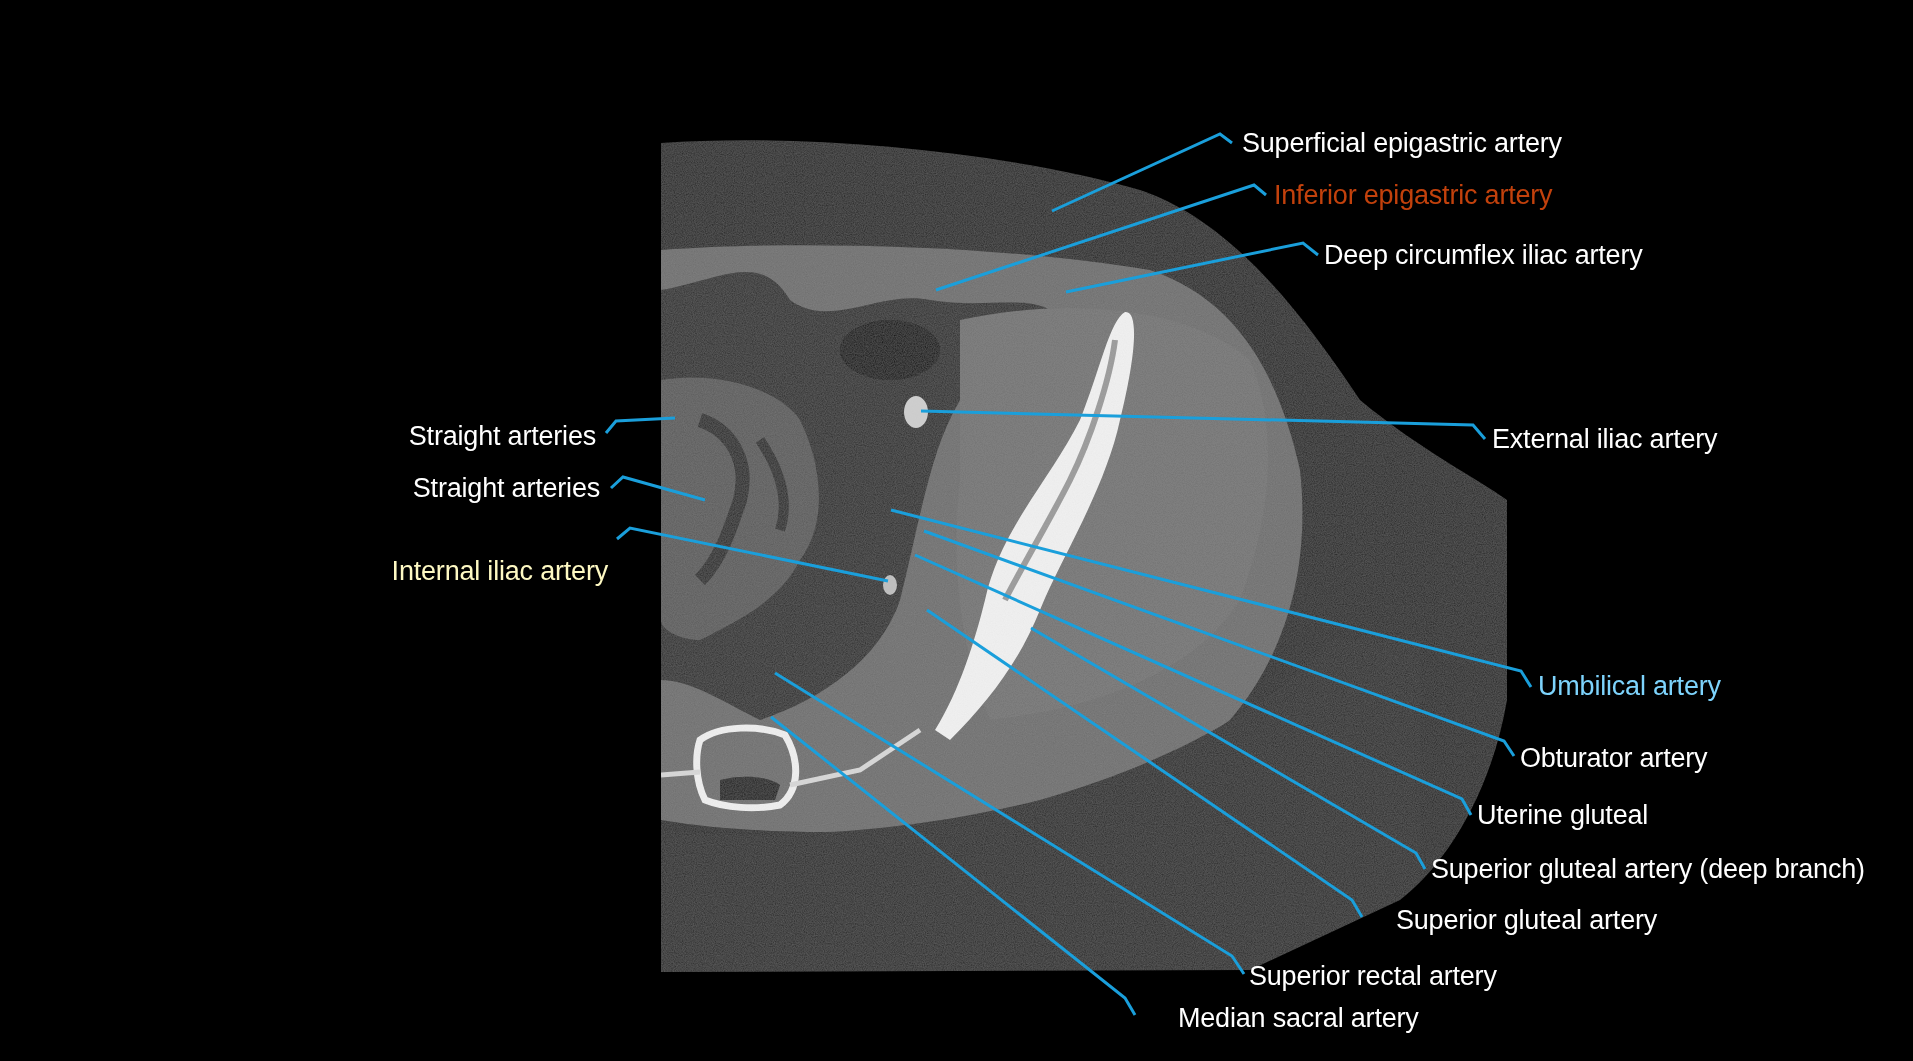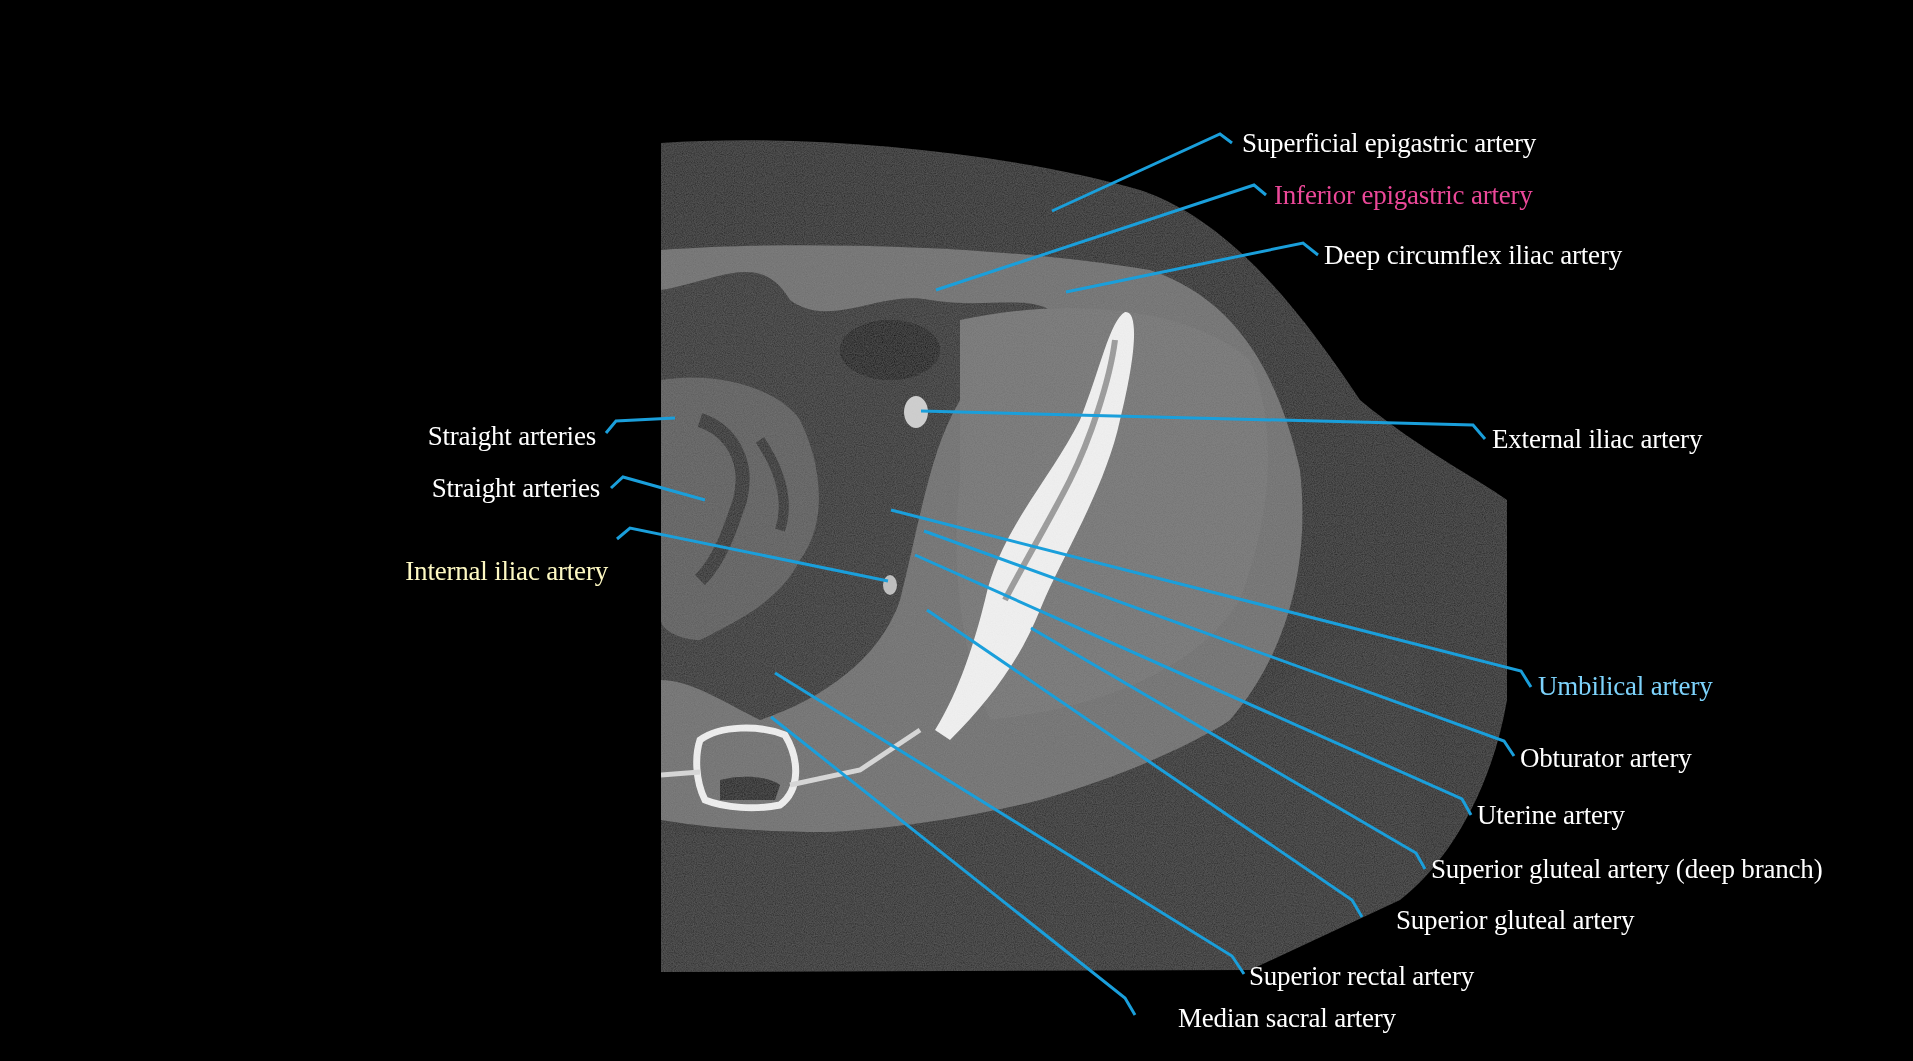--- a/index.html
+++ b/index.html
@@ -1,17 +1,17 @@
 <!DOCTYPE html>
 <html><head>
 <meta charset="utf-8">
 <style>
   html, body { margin:0; padding:0; background:#000; }
   body { width:1913px; height:1061px; position:relative; overflow:hidden; font-family:"Liberation Sans", sans-serif; }
-  #stage { position:absolute; left:0; top:0; width:1639px; height:1061px;font-family:Liberation Serif, serif; }
+  #stage { position:absolute; left:0; top:0; width:1639px; height:1061px; }
   .label { position:absolute; color:#fff; font-size:27px; line-height:32px; white-space:nowrap; transform:translateY(-50%); letter-spacing:-0.2px; }
   .label.right { text-align:left; transform:translate(-100%, -50%); }
   svg { position:absolute; left:0; top:0; }
 </style>
 </head>
 <body>
 
 <div id="stage">
   <svg width="1913" height="1061" viewBox="0 0 1913 1061">
     <defs>
@@ -71,27 +71,27 @@
         <polyline points="915,555 1462,799 1471,815"></polyline>
         <polyline points="1031,628 1416,853 1425,869"></polyline>
         <polyline points="927,610 1352,900 1362,917"></polyline>
         <polyline points="775,673 1232,956 1244,974"></polyline>
         <polyline points="771,717 1125,998 1135,1015"></polyline>
       </g>
   </svg>
 
   <div id="label-layer">
       <div class="label" style="left: 1242px; top: 143px; color: rgb(255, 255, 255);">Superficial epigastric artery</div>
-      <div class="label" style="left: 1274px; top: 195px; color: #ec4899;">Inferior epigastric artery</div>
+      <div class="label" style="left: 1274px; top: 195px; color: #c2410c;">Inferior epigastric artery</div>
       <div class="label" style="left: 1324px; top: 255px; color: rgb(255, 255, 255);">Deep circumflex iliac artery</div>
       <div class="label" style="left: 1492px; top: 439px; color: rgb(255, 255, 255);">External iliac artery</div>
       <div class="label right" style="left: 596px; top: 436px; color: rgb(255, 255, 255);">Straight arteries</div>
       <div class="label right" style="left: 600px; top: 488px; color: rgb(255, 255, 255);">Straight arteries</div>
       <div class="label right" style="left: 608px; top: 571px; color: #fef9c3;">Internal iliac artery</div>
       <div class="label" style="left: 1538px; top: 686px; color: #7dd3fc;">Umbilical artery</div>
       <div class="label" style="left: 1520px; top: 758px; color: rgb(255, 255, 255);">Obturator artery</div>
-      <div class="label" style="left: 1477px; top: 815px; color: rgb(255, 255, 255);">Uterine artery</div>
+      <div class="label" style="left: 1477px; top: 815px; color: rgb(255, 255, 255);">Uterine gluteal</div>
       <div class="label" style="left: 1431px; top: 869px; color: rgb(255, 255, 255);">Superior gluteal artery (deep branch)</div>
       <div class="label" style="left: 1368px; top: 920px; color: rgb(255, 255, 255); margin-left: 28px;">Superior gluteal artery</div>
       <div class="label" style="left: 1249px; top: 976px; color: rgb(255, 255, 255);">Superior rectal artery</div>
       <div class="label" style="left: 1142px; top: 1018px; color: rgb(255, 255, 255); margin-left: 36px;">Median sacral artery</div>
     </div>
 </div>
 
 </body></html>

